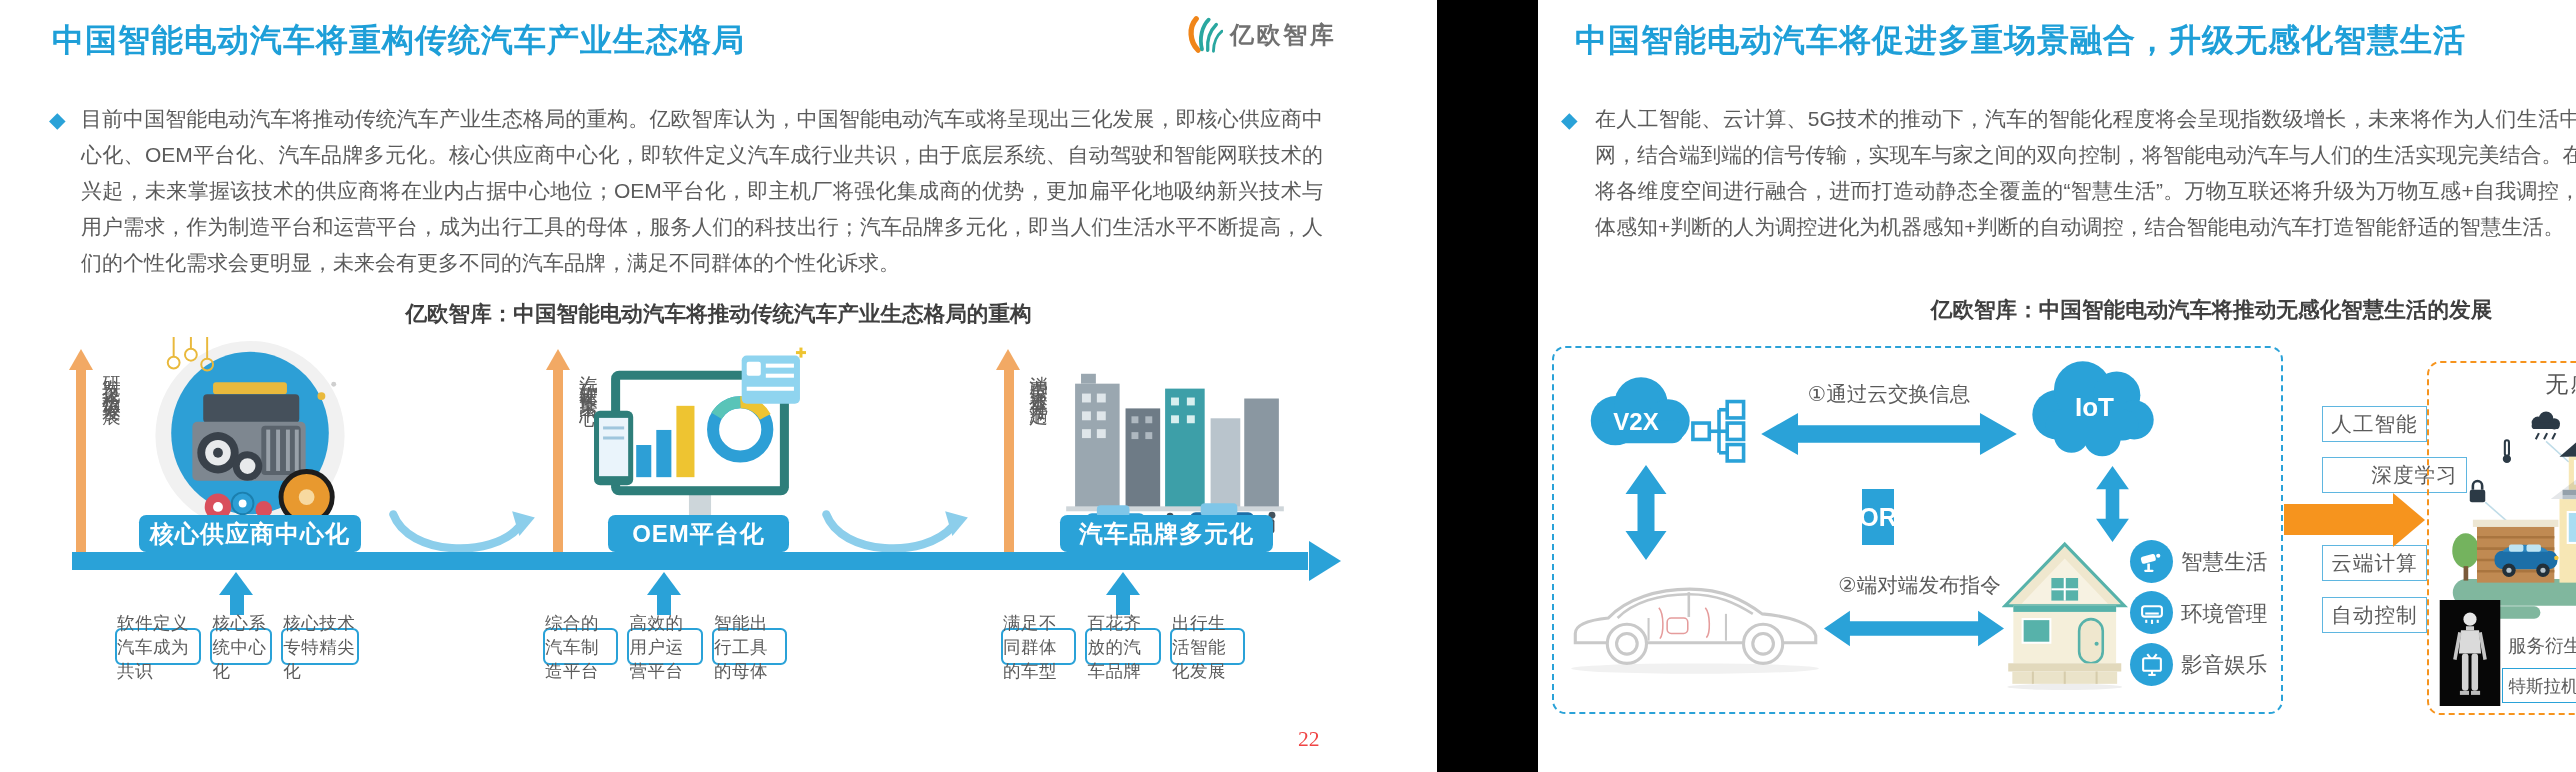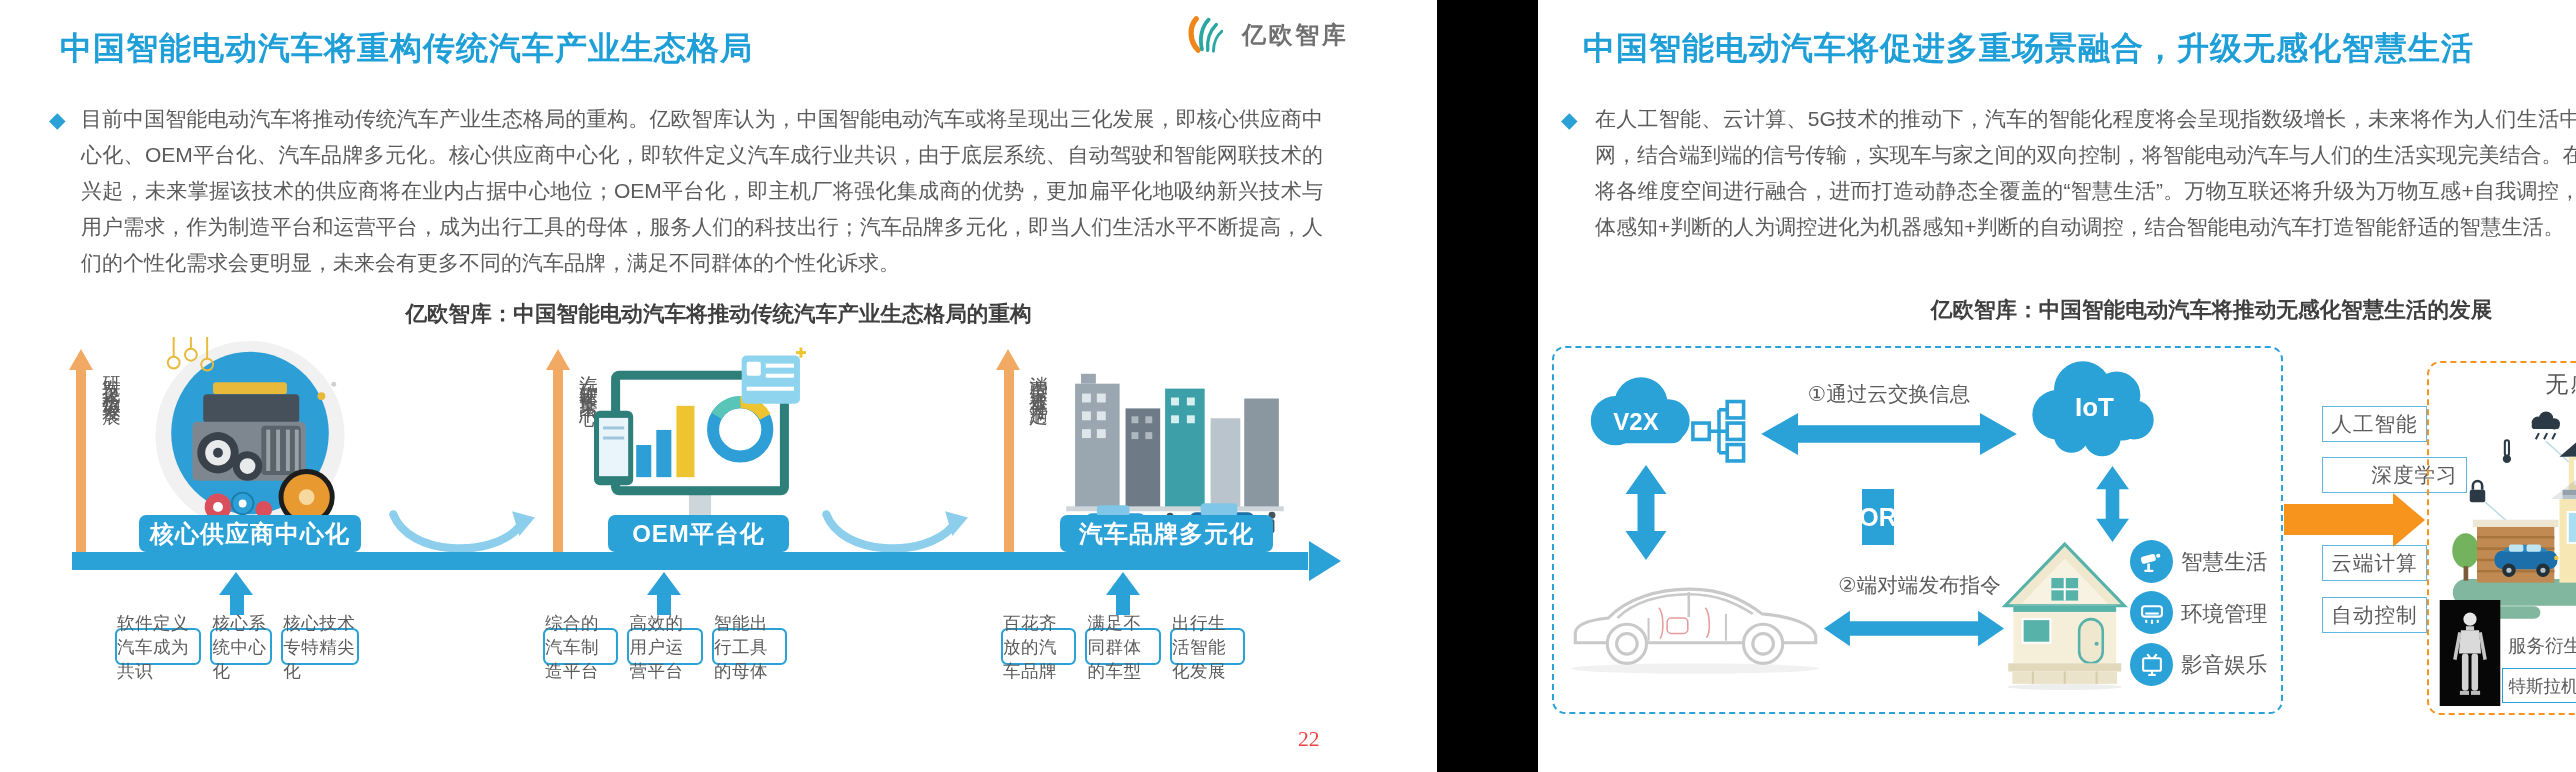--- a/index.html
+++ b/index.html
@@ -2,22 +2,22 @@
 <html style="font-size:8.2px"><head>
 <meta charset="utf-8">
 <style>
   html,body{margin:0;padding:0;background:#000;}
   .page{position:relative;width:2885px;height:773px;background:#000;overflow:hidden;
         font-family:"Liberation Sans","DejaVu Sans",sans-serif;}
   .slide{position:absolute;top:0;height:773px;background:#fff;overflow:hidden;}
   #slide-left{left:0;width:1437px;}
   #slide-right{left:1538px;width:1347px;}
 
-  .title{position:absolute;margin:8px;font-size:32px;font-weight:bold;color:#1E9FD8;letter-spacing:1px;white-space:nowrap;}
-  .logo{position:absolute;display:flex;align-items:center;gap:19px;}
+  .title{position:absolute;margin:0;font-size:32px;font-weight:bold;color:#1E9FD8;letter-spacing:1px;white-space:nowrap;}
+  .logo{position:absolute;display:flex;align-items:center;gap:7px;}
   .logo-text{font-size:24px;font-weight:bold;color:#707070;letter-spacing:2.6px;}
   .bullet{position:absolute;font-size:21.6px;color:#2AA2D8;}
   .body-text{position:absolute;margin:3px;font-size:21px;line-height:36px;color:#5B5B5B;text-align:justify;}
   .caption{position:absolute;left:0;width:100%;text-align:center;font-size:21.6px;font-weight:bold;color:#3F3F3F;}
   .pagenum{position:absolute;font-family:"Liberation Serif","DejaVu Serif",serif;font-size:21.6px;color:#ef4444;}
 
   
   .oa-head{position:absolute;width:0;height:0;border-left:12.4px solid transparent;border-right:12.4px solid transparent;border-bottom:21.6px solid #F2A964;}
   .oa-stem{position:absolute;width:10.3px;background:#F2A964;}
   .vlabel{position:absolute;writing-mode:vertical-rl;font-size:18.5px;letter-spacing:4.1px;color:#5B5B5B;}
@@ -223,22 +223,22 @@
       <div class="item">软件定义汽车成为共识</div>
       <div class="item">核心系统中心化</div>
       <div class="item">核心技术专特精尖化</div>
     </div>
     <div class="items" style="left:543px;">
       <div class="item">综合的汽车制造平台</div>
       <div class="item">高效的用户运营平台</div>
       <div class="item">智能出行工具的母体</div>
     </div>
     <div class="items" style="left:1001px;">
+      <div class="item">满足不同群体的车型</div>
       <div class="item">百花齐放的汽车品牌</div>
-      <div class="item">满足不同群体的车型</div>
       <div class="item">出行生活智能化发展</div>
     </div>
 
     <div class="pagenum" style="left:1298px;top:727px;">22</div>
   </section>
 
   <section id="slide-right" class="slide">
     <h1 class="title" style="left:37px;top:18.5px;font-size:32px;">中国智能电动汽车将促进多重场景融合，升级无感化智慧生活</h1>
 
     <span class="bullet" style="left:23px;top:107px;">◆</span>

